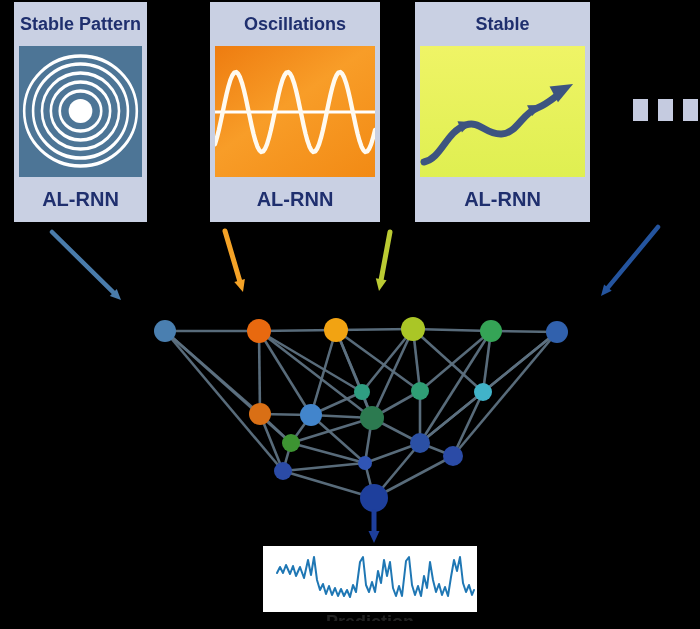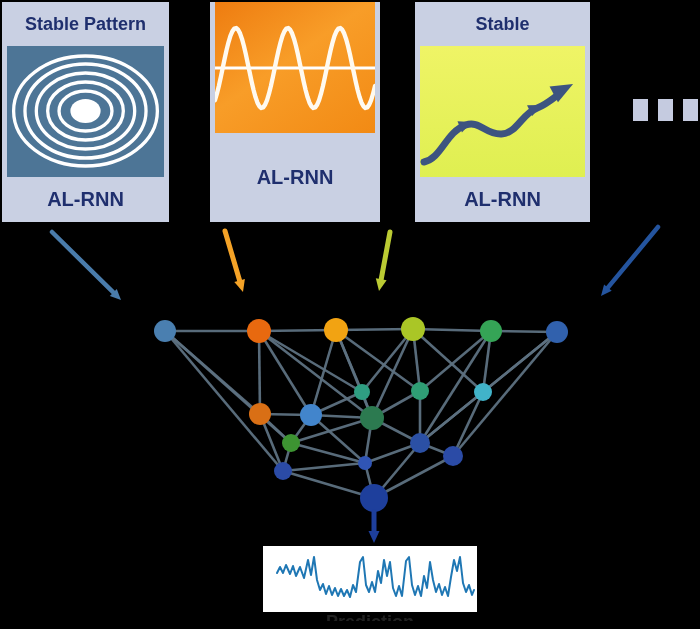--- a/index.html
+++ b/index.html
@@ -2,21 +2,21 @@
 <html><head>
 <meta charset="utf-8">
 <style>
   html,body{margin:0;padding:0;width:700px;height:629px;overflow:hidden;background:#000;
             font-family:"Liberation Sans",sans-serif;}
   .stage{position:relative;width:700px;height:629px;background:#000;}
 
   
   .panel{position:absolute;top:2px;height:220px;background:#c9d0e3;display:flex;
          flex-direction:column;z-index:2;}
-  .p1{left:2px;width:167px}
+  .p1{left:14px;width:133px}
   .p2{left:210px;width:170px}
   .p3{left:415px;width:175px}
   .panel-title{height:44px;display:flex;align-items:center;justify-content:center;
                font-weight:700;font-size:18px;color:#1f2f6e;}
   .panel-icon{height:131px;margin:0 5px;overflow:hidden;}
   .panel-icon svg{display:block;width:100%;height:100%;}
   .icon-spiral{background:#4d7596;}
   .icon-sine{background:linear-gradient(145deg,#ee7c10 0%,#f89d28 45%,#f28a14 100%);}
   .icon-drift{background:linear-gradient(180deg,#eff466 0%,#dfef51 100%);}
   .panel-footer{flex:1;display:flex;align-items:center;justify-content:center;
@@ -53,20 +53,21 @@
           <ellipse cx="83" cy="65" rx="40" ry="29"></ellipse>
           <ellipse cx="83" cy="65" rx="28" ry="20"></ellipse>
         </g>
         <ellipse cx="83" cy="65" rx="16" ry="12" fill="#ffffff"></ellipse>
       </svg>
     </div>
     <div class="panel-footer">AL-RNN</div>
   </div>
 
   <div class="panel p2">
+    <div class="panel-title">Oscillations</div>
     <div class="panel-icon icon-sine">
       <svg viewBox="0 0 166 131" preserveAspectRatio="none">
         <line x1="0" y1="66" x2="166" y2="66" stroke="#ffffff" stroke-width="3"></line>
         <polyline id="sine-polyline" fill="none" stroke="#fffaf0" stroke-width="4.5" stroke-linecap="round" stroke-linejoin="round" points="0,98.1 2,91.7 4,84.0 6,75.2 8,66.0 10,56.8 12,48.0 14,40.3 16,33.9 18,29.3 20,26.6 22,26.1 24,27.7 26,31.4 28,36.9 30,44.0 32,52.3 34,61.4 36,70.6 38,79.7 40,88.0 42,95.1 44,100.6 46,104.3 48,105.9 50,105.4 52,102.7 54,98.1 56,91.7 58,84.0 60,75.2 62,66.0 64,56.8 66,48.0 68,40.3 70,33.9 72,29.3 74,26.6 76,26.1 78,27.7 80,31.4 82,36.9 84,44.0 86,52.3 88,61.4 90,70.6 92,79.7 94,88.0 96,95.1 98,100.6 100,104.3 102,105.9 104,105.4 106,102.7 108,98.1 110,91.7 112,84.0 114,75.2 116,66.0 118,56.8 120,48.0 122,40.3 124,33.9 126,29.3 128,26.6 130,26.1 132,27.7 134,31.4 136,36.9 138,44.0 140,52.3 142,61.4 144,70.6 146,79.7 148,88.0 150,95.1 152,100.6 154,104.3 156,105.9 158,105.4 160,102.7 162,98.1 164,91.7 166,84.0"></polyline>
       </svg>
     </div>
     <div class="panel-footer">AL-RNN</div>
   </div>
 
   <div class="panel p3">

